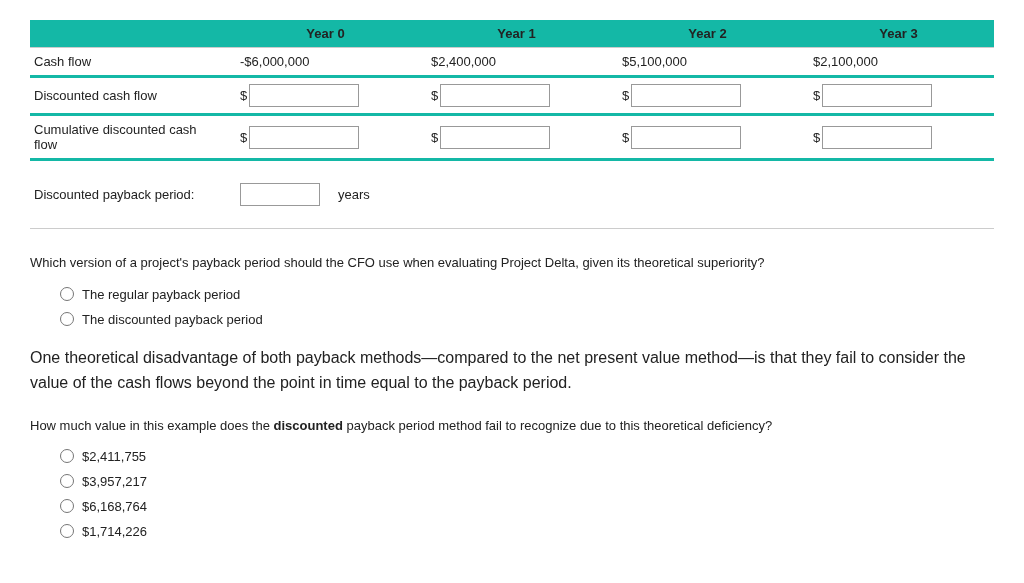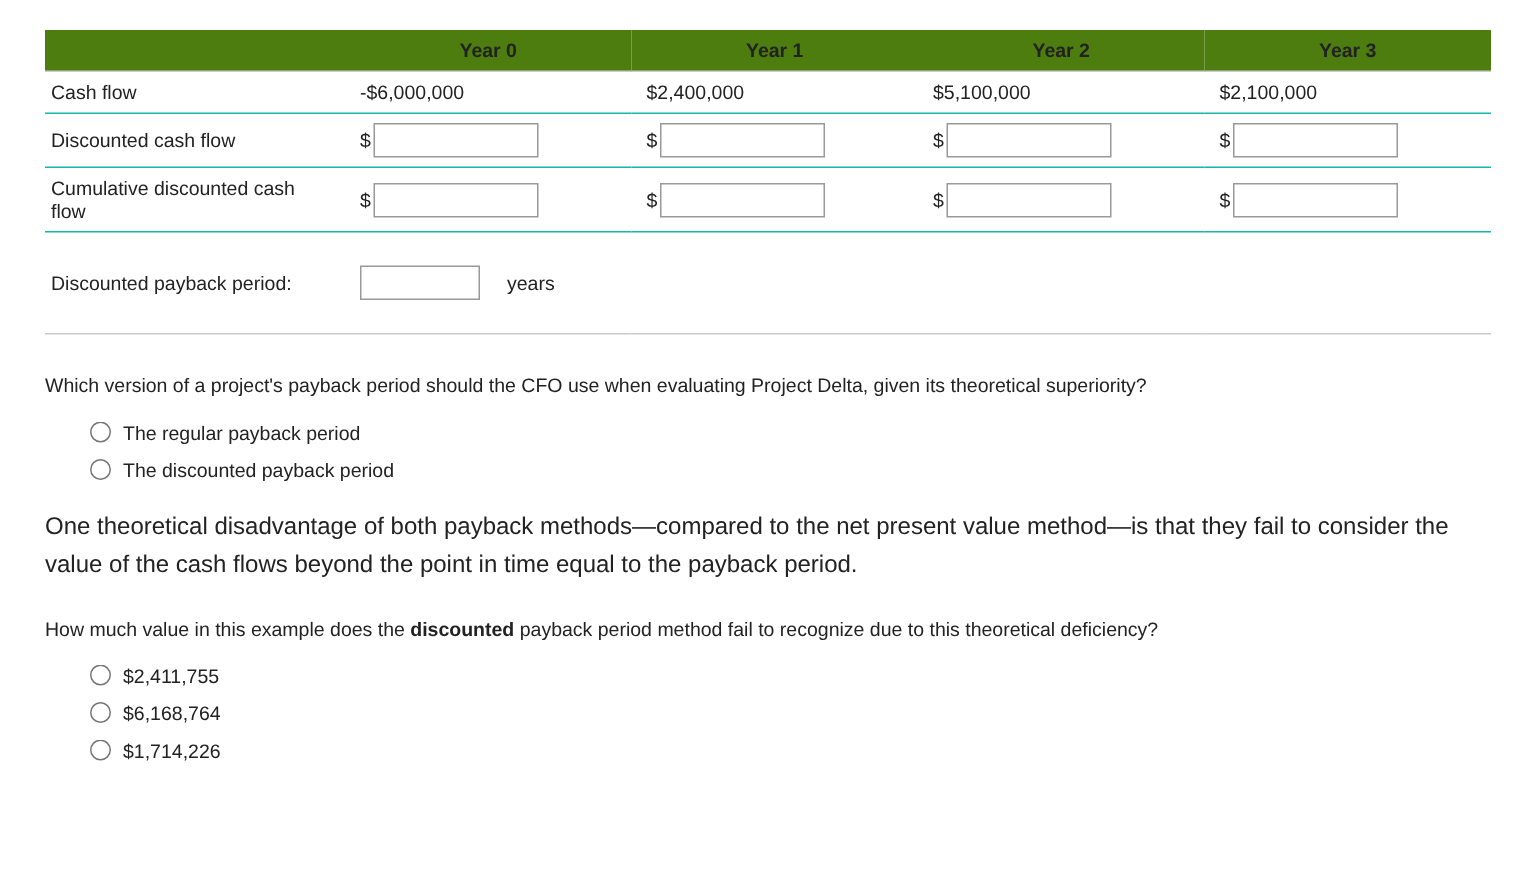--- a/index.html
+++ b/index.html
@@ -21,32 +21,32 @@
     }
     .dcf-table th, .dcf-table td {
       padding: 6px 10px;
       text-align: left;
       vertical-align: middle;
     }
     .dcf-table th {
       font-weight: bold;
       text-align: center;
       border: none;
-      background: #4d7c0f;
+      background: #14b8a6;
     }
     .dcf-table td.row-label {
       font-size: 13px;
       padding-left: 4px;
       border-top: 1px solid #ccc;
       border-bottom: 1px solid #ccc;
       width: 200px;
     }
     .dcf-table tr.table-row td {
       border-top: 1px solid #ccc;
-      border-bottom: 1px solid #14b8a6;
+      border-bottom: 3px solid #14b8a6;
     }
     .dcf-table tr.table-row:last-child td {
       border-bottom: 1px solid #ccc;
     }
     .input-cell {
       display: flex;
       align-items: center;
     }
     .input-cell input[type="text"] {
       width: 110px;
@@ -226,20 +226,24 @@
 
 <div class="question-block">
   <p class="question-text">
     <span>How much value in this example does the </span><b>discounted</b><span> payback period method fail to recognize due to this theoretical deficiency?</span>
   </p>
   <div class="radio-option">
     <input type="radio" name="q2" id="q2a" style="">
     <label for="q2a">$2,411,755</label>
   </div>
   <div class="radio-option">
+    <input type="radio" name="q2" id="q2b" style="">
+    <label for="q2b">$3,957,217</label>
+  </div>
+  <div class="radio-option">
     <input type="radio" name="q2" id="q2c" style="">
     <label for="q2c">$6,168,764</label>
   </div>
   <div class="radio-option">
     <input type="radio" name="q2" id="q2d" style="">
     <label for="q2d">$1,714,226</label>
   </div>
 </div>
 
 </body></html>

